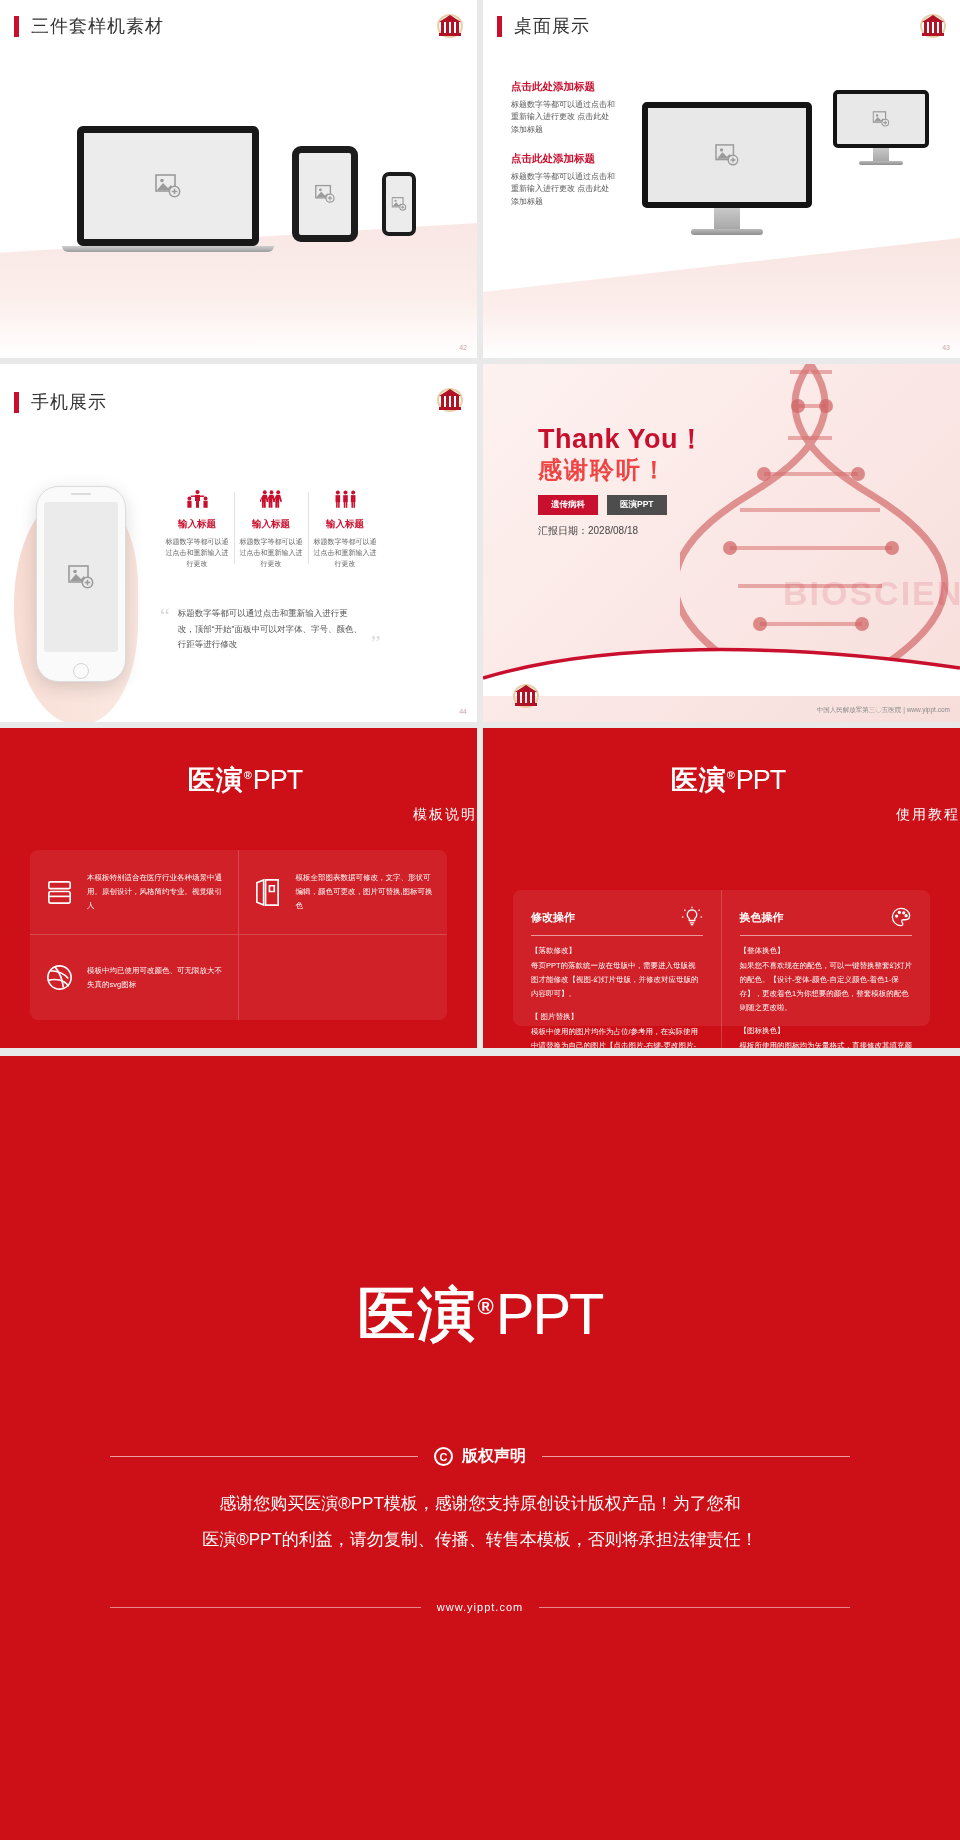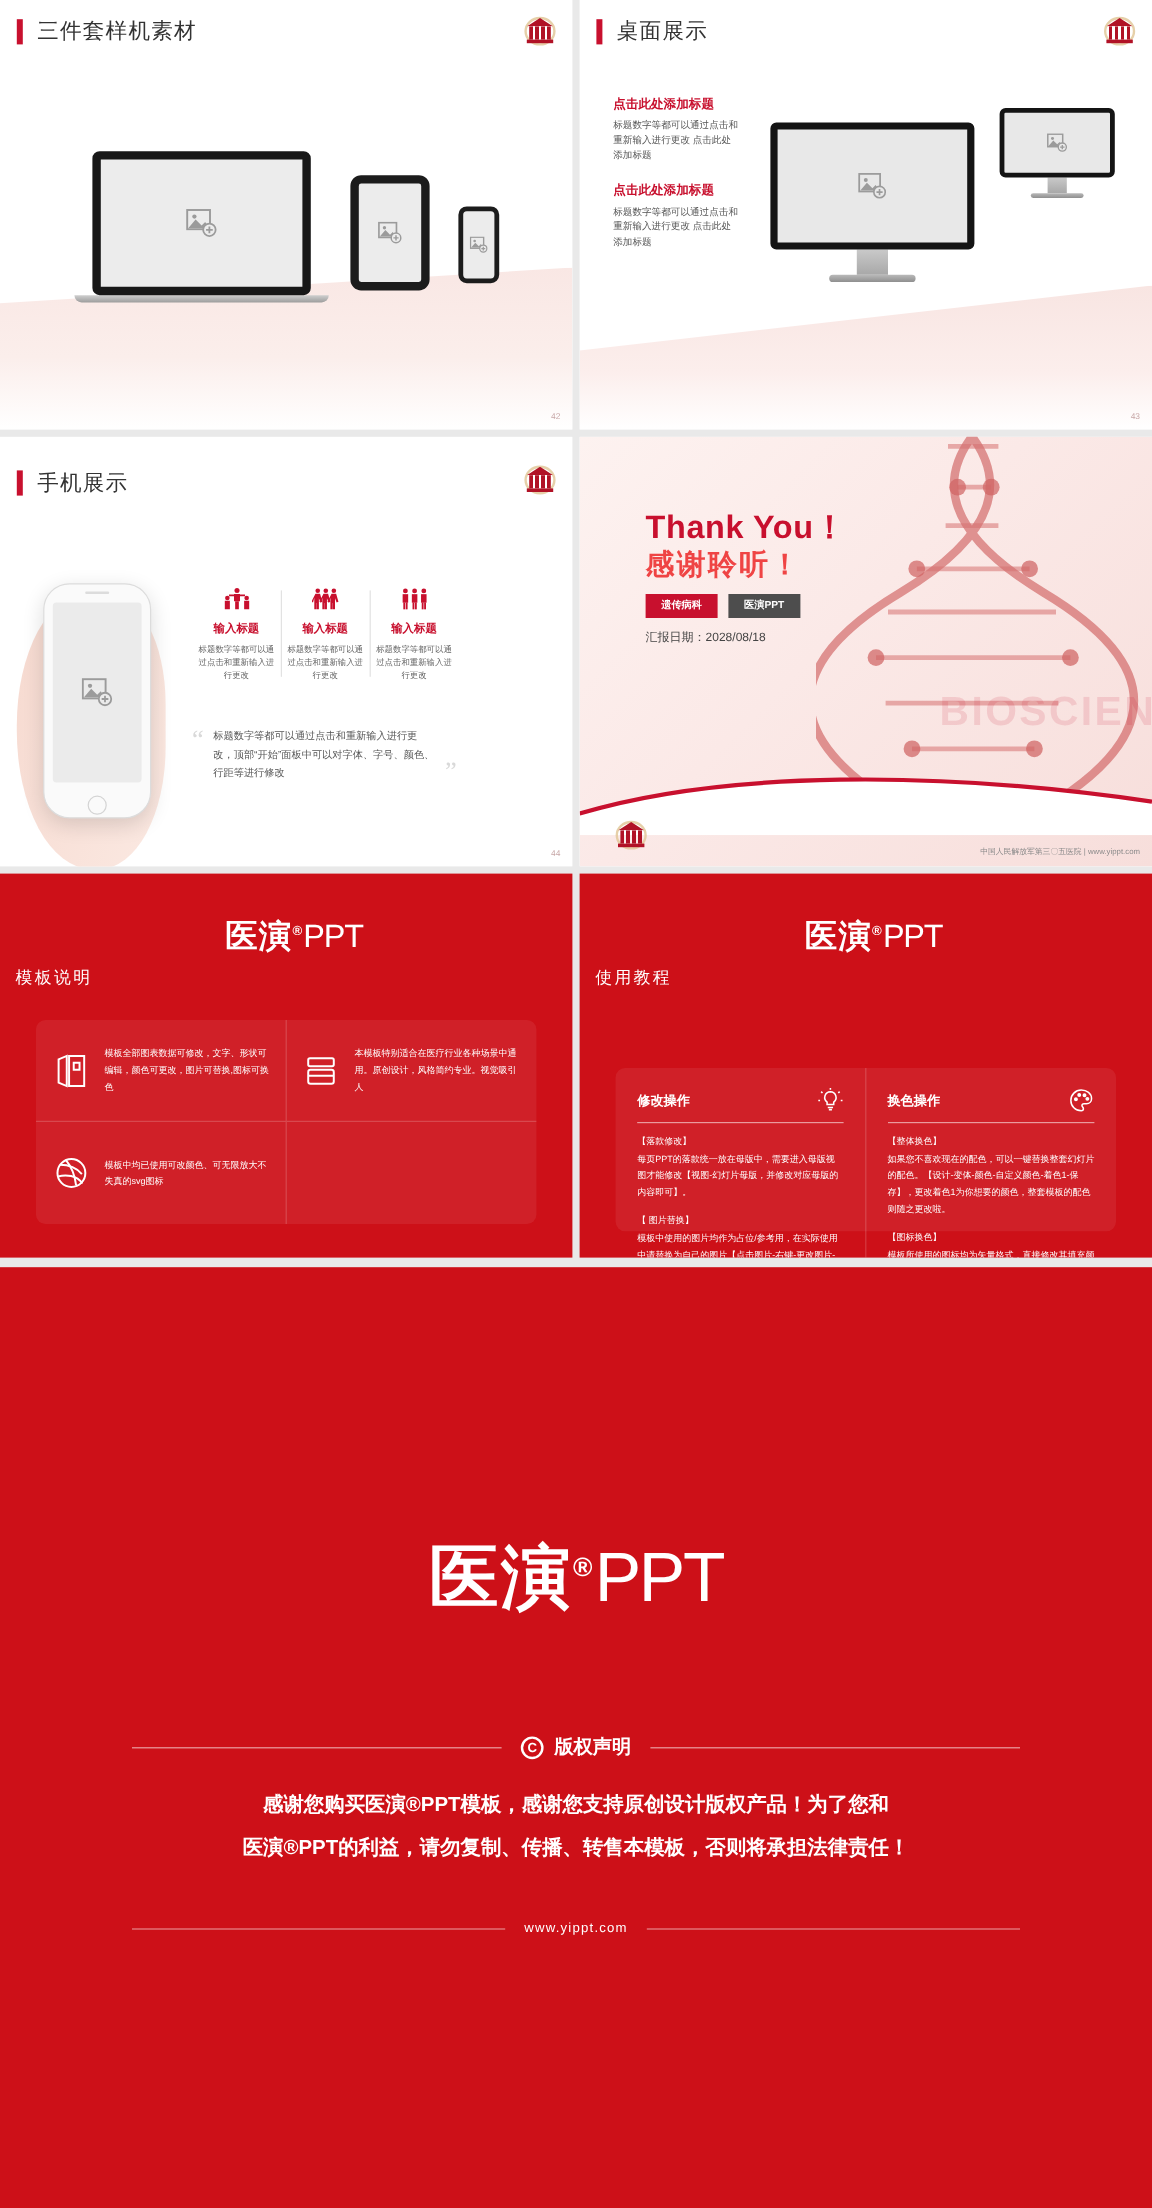--- a/index.html
+++ b/index.html
@@ -97,21 +97,21 @@
   .tyemblem { position:absolute; left: 30px; bottom: 14px; }
 
   
   .red { background:#cd1018; color:#fff;padding-left:13px; }
   #s46 { left: 0; top: 728px; width: 477px; height: 320px; }
   #s47 { left: 483px; top: 728px; width: 477px; height: 320px; }
 
   .brand { text-align:center; font-size: 27px; font-weight:bold; letter-spacing: 1px; }
   .brand .reg { font-size: 11px; vertical-align: super; }
   .brand .ppt { font-weight: 400; letter-spacing: -1px; }
-  .subbrand { text-align:left; font-size: 14px; margin-top: 8px; letter-spacing: 2px; }
+  .subbrand { text-align:right; font-size: 14px; margin-top: 8px; letter-spacing: 2px; }
 
   .card4 { position:absolute; left: 30px; right: 30px; top: 122px; bottom: 28px;
         background: rgba(255,255,255,.07); border-radius: 8px; display:grid;
         grid-template-columns: 1fr 1fr; grid-template-rows: 1fr 1fr; }
   .card4 .cell { display:flex; align-items:center; padding: 10px 12px; gap: 11px; }
   .card4 .cell:nth-child(1), .card4 .cell:nth-child(3) { border-right: 1px solid rgba(255,255,255,.18); }
   .card4 .cell:nth-child(1), .card4 .cell:nth-child(2) { border-bottom: 1px solid rgba(255,255,255,.18); }
   .card4 .ci { flex: 0 0 34px; height: 34px; display:flex; align-items:center; justify-content:center; }
   .card4 .ct { font-size: 7.5px; line-height: 1.85; color:#fff; }
 
@@ -132,21 +132,21 @@
   .fin-brand { position:absolute; left:0; right:0; top: 220px; text-align:center;
         font-size: 58px; font-weight:bold; letter-spacing: 2px; }
   .fin-brand .reg { font-size: 22px; vertical-align: super; }
   .fin-brand .ppt { font-weight:400; letter-spacing:-2px; }
   .cwrap { position:absolute; left: 110px; right: 110px; top: 390px; display:flex; align-items:center; gap: 16px; }
   .cwrap .line { flex:1; height:1px; background: rgba(255,255,255,.6); }
   .cwrap .cbadge { display:flex; align-items:center; gap: 9px; font-size: 16px; font-weight:bold; }
   .cmark { width: 19px; height: 19px; border:2px solid #fff; border-radius:50%;
         display:flex; align-items:center; justify-content:center; font-size:11px; font-weight:bold; }
   .fin-body { position:absolute; left: 120px; right: 120px; top: 430px; text-align:center;
-        font-size: 17px; line-height: 2.1; font-weight:bold; }
+        font-size: 17px; line-height: 2.1; font-weight:normal; }
   .cwrap2 { position:absolute; left: 110px; right: 110px; top: 545px; display:flex; align-items:center; gap: 16px; }
   .cwrap2 .line { flex:1; height:1px; background: rgba(255,255,255,.5); }
   .cwrap2 .url { font-size: 11px; letter-spacing: 1px; }
 </style>
 </head>
 <body>
 
 <div class="sheet">
 
   <div class="slide slide-w" id="s42">
@@ -426,36 +426,36 @@
   <div class="slide red" id="s46">
     <div class="brand" style="margin-top:34px;">
       <span>医演</span><span class="reg">®</span><span class="ppt">PPT</span>
     </div>
     <div class="subbrand">模板说明</div>
 
     <div class="card4">
       <div class="cell">
         <div class="ci">
           <svg width="31" height="31" viewBox="0 0 32 32" fill="none" stroke="#fff" stroke-width="1.7">
+              <rect x="5" y="5" width="22" height="7" rx="1.5"></rect>
+              <rect x="5" y="15" width="22" height="12" rx="2"></rect>
+              <line x1="5" y1="20" x2="27" y2="20"></line>
+            </svg>
+        </div>
+        <div class="ct">本模板特别适合在医疗行业各种场景中通用。原创设计，风格简约专业。视觉吸引人</div>
+      </div>
+      <div class="cell">
+        <div class="ci">
+          <svg width="31" height="31" viewBox="0 0 32 32" fill="none" stroke="#fff" stroke-width="1.7">
               <path d="M5 6 L12 3 L12 29 L5 26 Z"></path>
               <path d="M14 3 L27 3 L27 29 L14 29 Z"></path>
               <path d="M18 9 h5 v6 h-5 z"></path>
             </svg>
         </div>
         <div class="ct">模板全部图表数据可修改，文字、形状可编辑，颜色可更改，图片可替换,图标可换色</div>
-      </div>
-      <div class="cell">
-        <div class="ci">
-          <svg width="31" height="31" viewBox="0 0 32 32" fill="none" stroke="#fff" stroke-width="1.7">
-              <rect x="5" y="5" width="22" height="7" rx="1.5"></rect>
-              <rect x="5" y="15" width="22" height="12" rx="2"></rect>
-              <line x1="5" y1="20" x2="27" y2="20"></line>
-            </svg>
-        </div>
-        <div class="ct">本模板特别适合在医疗行业各种场景中通用。原创设计，风格简约专业。视觉吸引人</div>
       </div>
       <div class="cell">
         <div class="ci">
           <svg width="31" height="31" viewBox="0 0 32 32" fill="none" stroke="#fff" stroke-width="1.7">
               <circle cx="16" cy="16" r="12"></circle>
               <path d="M6 9c7 0 14 2 19 8"></path>
               <path d="M11 4.5c5 6 8 13 9 22"></path>
               <path d="M4.5 19c7-2 16-1 21 6"></path>
             </svg>
         </div>

